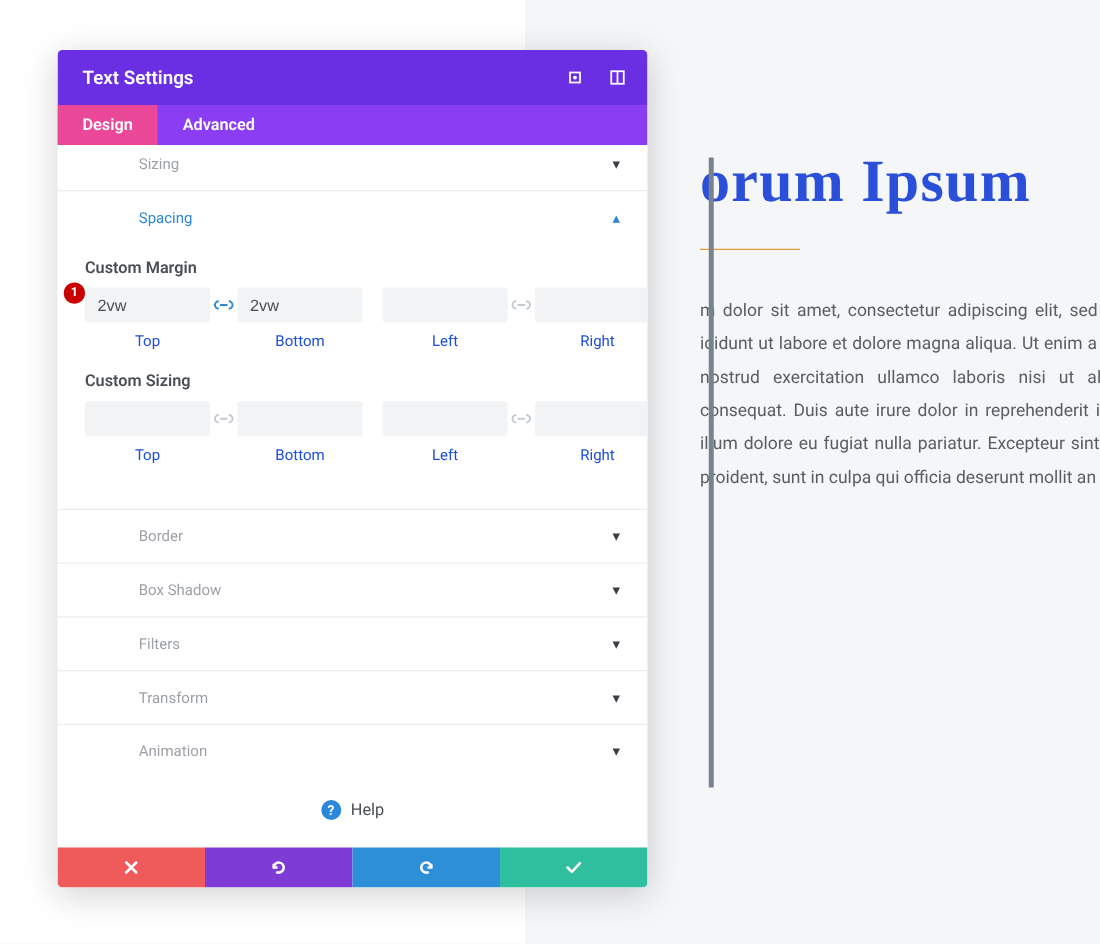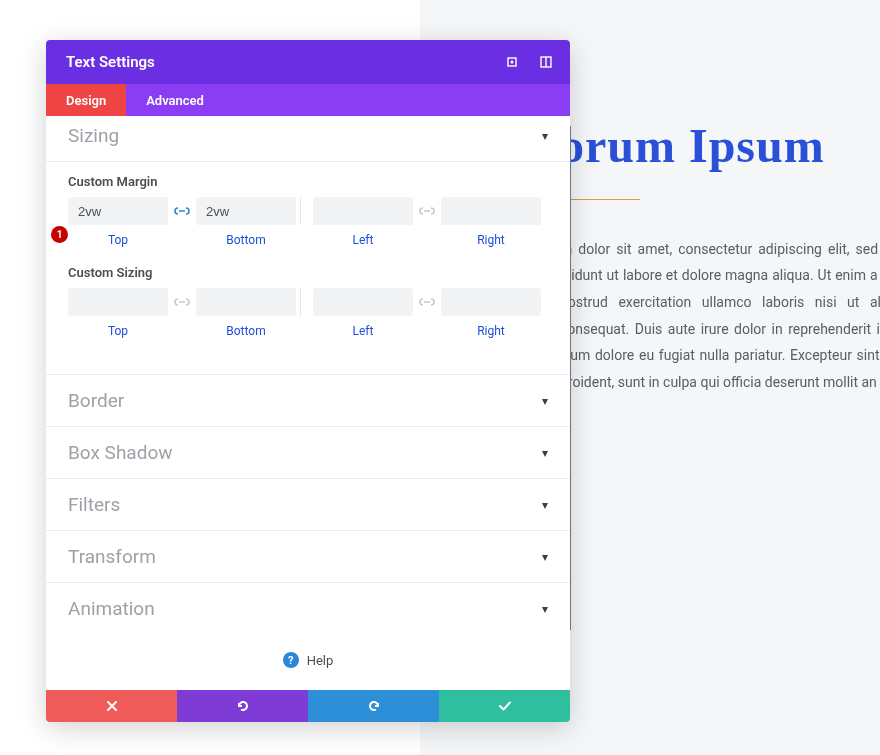--- a/index.html
+++ b/index.html
@@ -49,21 +49,21 @@
     font-size: 14px;
     color: #5a5d63;
     line-height: 1.9;
     text-align: justify;
   }
   
   .panel {
     position: absolute;
     left: 46px;
     top: 40px;
-    width: 524px;
+    width: 472px;
     background: #fff;
     box-shadow: 0 6px 28px rgba(0,0,0,0.18);
     border-radius: 4px;
     overflow: hidden;
     z-index: 10;
   }
   .panel-header {
     background: #6b2fe3;
     color: #fff;
     height: 44px;
@@ -93,35 +93,36 @@
     padding: 0 20px;
     height: 32px;
     display: flex;
     align-items: center;
     color: #fff;
     font-size: 13px;
     font-weight: 600;
     cursor: pointer;
   }
   .tab.active {
-    background: #ef4444;
+    background: #ec4899;
   }
   .section-row {
     display: flex;
     align-items: center;
     justify-content: space-between;
     padding: 14px 22px;
     border-bottom: 1px solid #ebedef;
     cursor: pointer;
   }
   .section-row.first { padding-top: 8px; }
   .section-title {
-    font-size: 19px;
+    font-size: 12px;
     color: #9ea2a8;
     font-weight: 400;
+    margin-left: 43px;
   }
   .section-title.active { color: #2b87da; }
   .chevron { color: #3a3e45; font-size: 12px; }
   .chevron.active { color: #2b87da; }
   .section-body {
     padding: 4px 22px 36px 22px;
     border-bottom: 1px solid #ebedef;
   }
   .field-label {
     font-size: 13px;
@@ -265,20 +266,24 @@
   <div class="tabs">
     <div class="tab active">Design</div>
     <div class="tab">Advanced</div>
   </div>
 
   <div class="section-row first">
     <div class="section-title">Sizing</div>
     <div class="chevron">▾</div>
   </div>
 
+  <div class="section-row" style="border-bottom:none;">
+    <div class="section-title active">Spacing</div>
+    <div class="chevron active">▴</div>
+  </div>
 
   <div class="section-body">
     <div class="field-label">Custom Margin</div>
     <div class="spacing-grid">
       <div class="input-cell">
         <input class="input-box" value="2vw" style="">
         <div class="sub-label">Top</div>
       </div>
       <div class="link-chain active">
         <svg width="18" height="14" viewBox="0 0 18 14">

